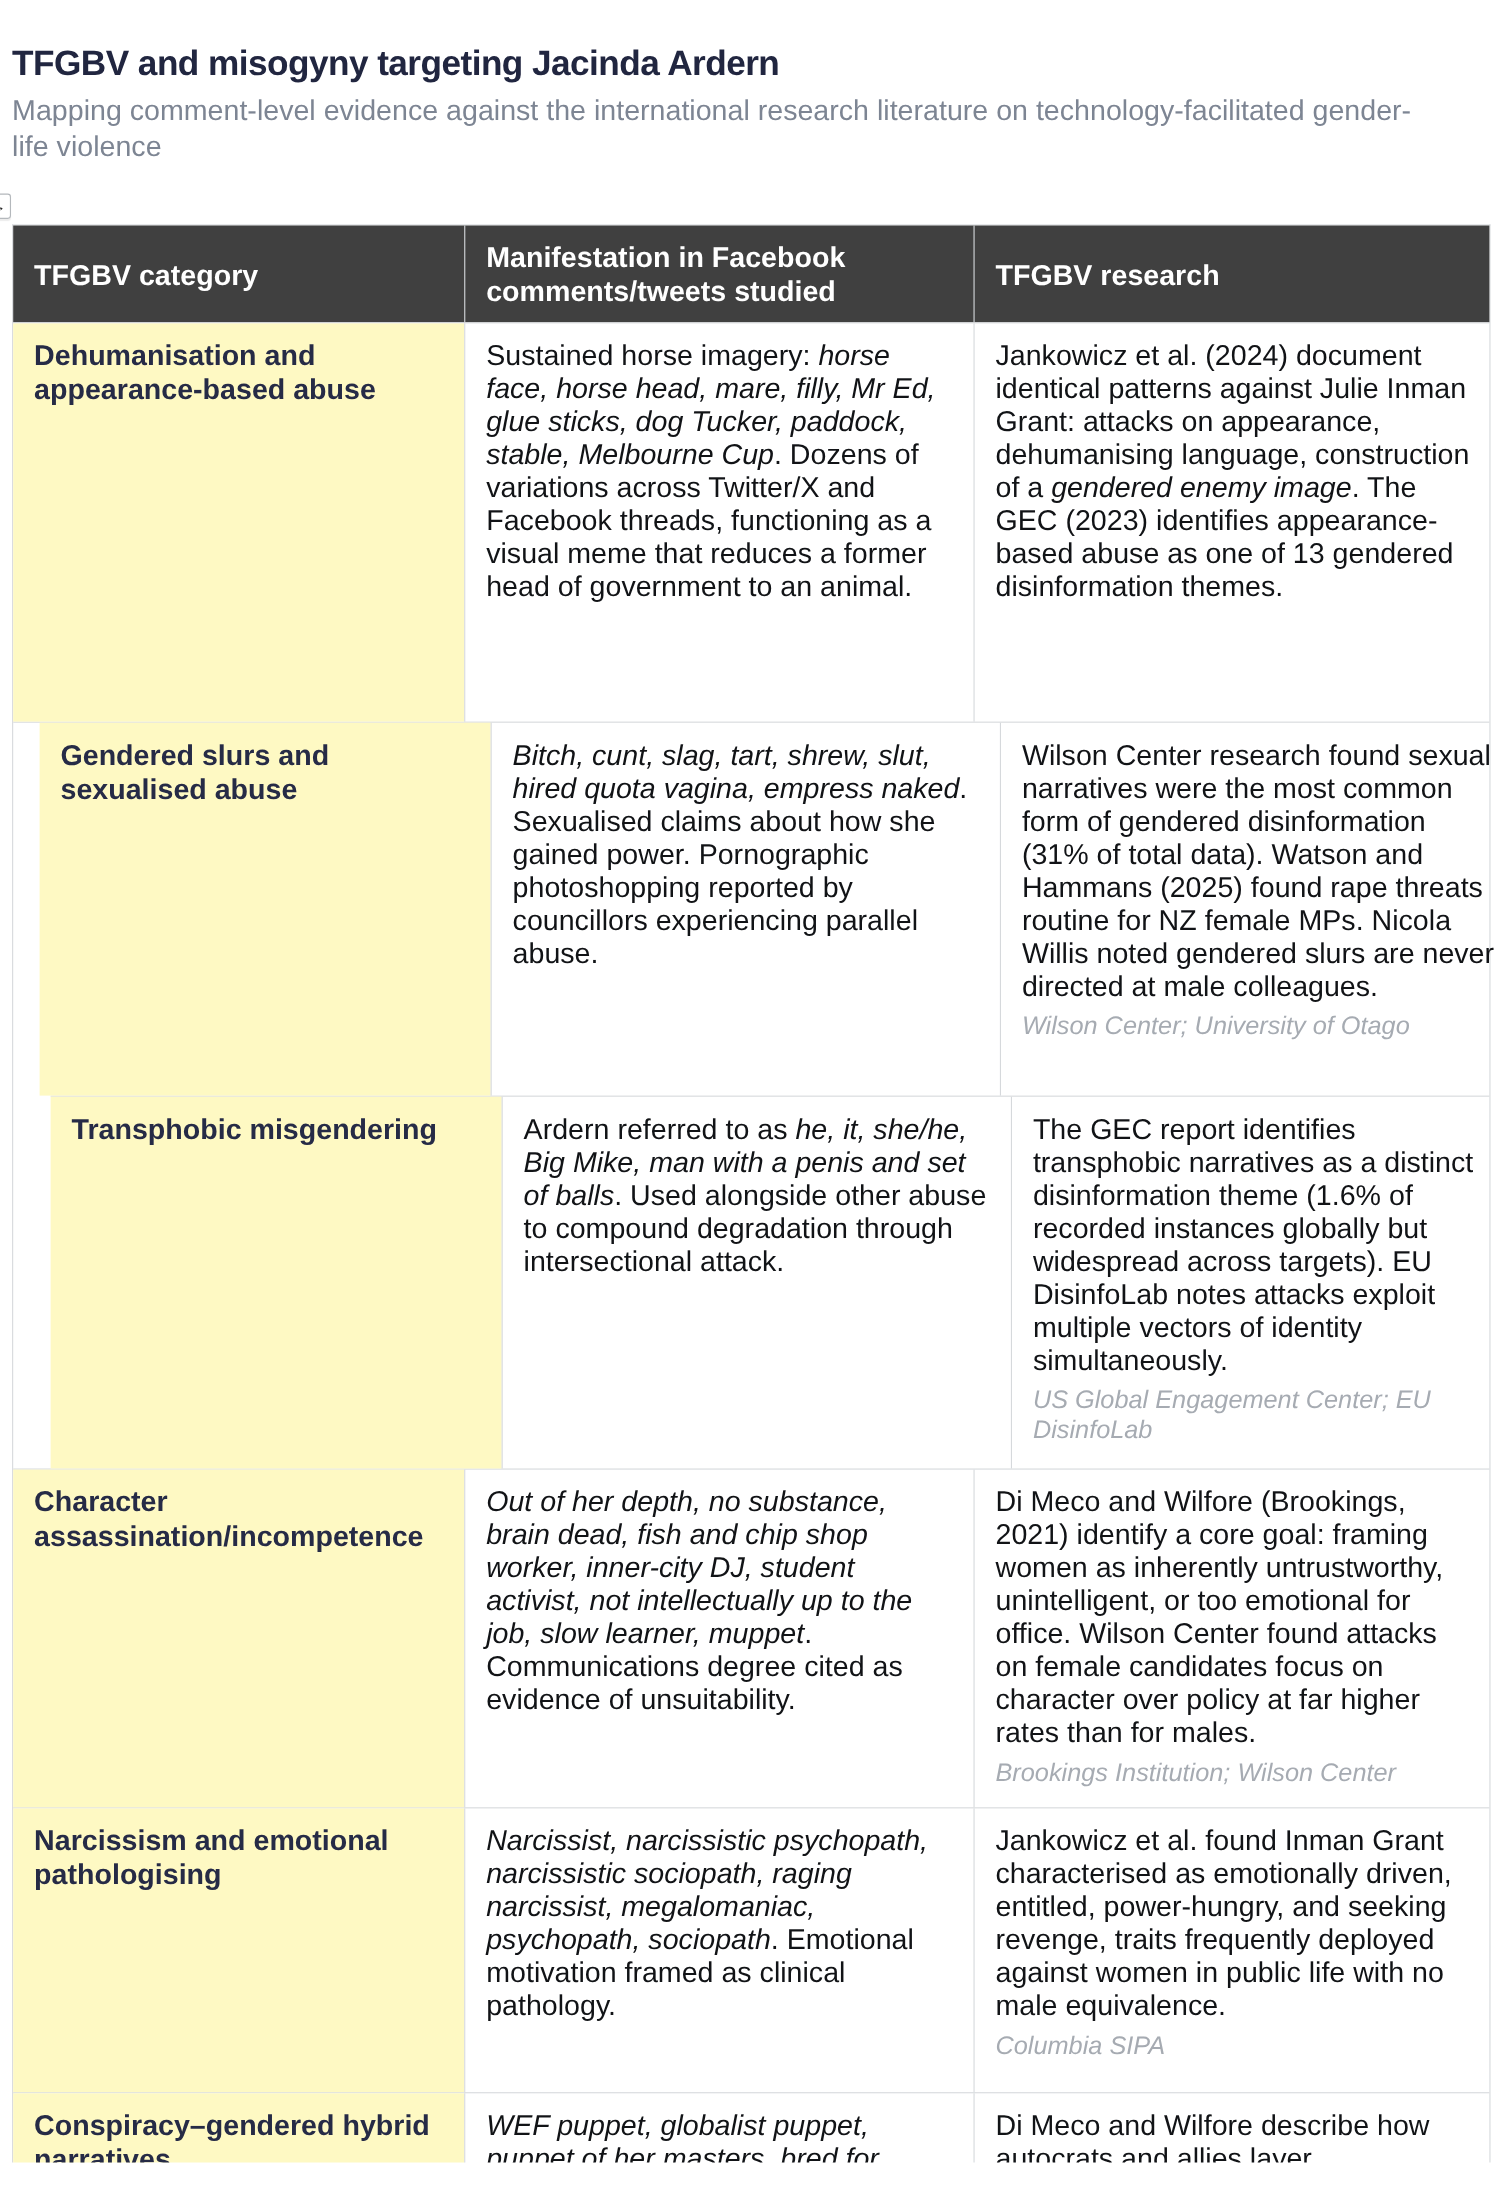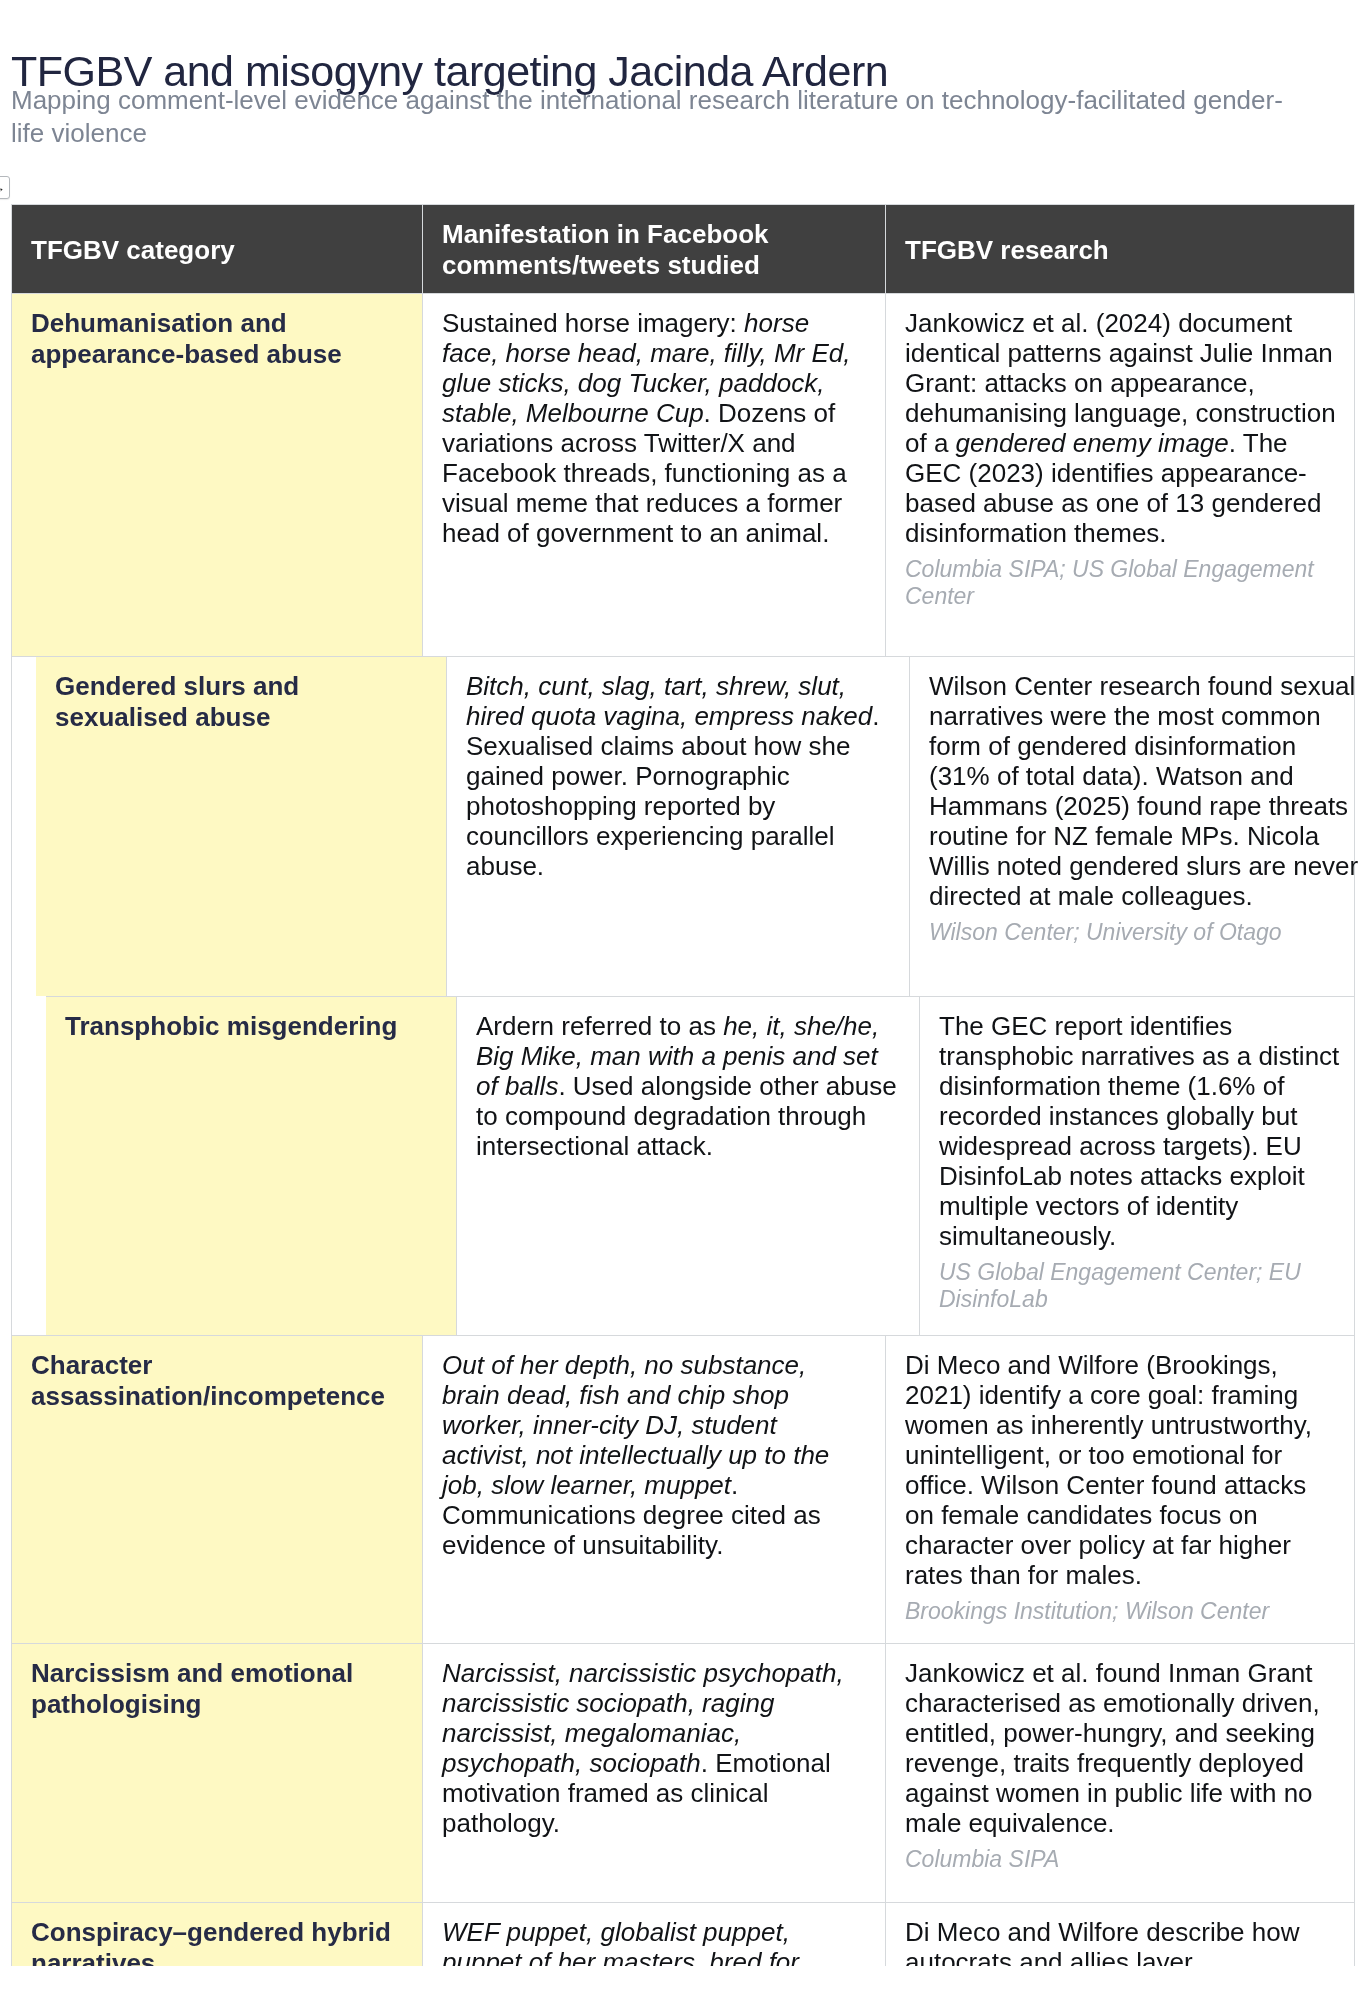--- a/index.html
+++ b/index.html
@@ -11,21 +11,21 @@
     position: relative;
   }
   .clip {
     position: absolute; left: 0; top: 0;
     width: 1370px; height: 1966px;
     overflow: hidden;
     background: #ffffff;
   }
   .page-title {
     position: absolute; left: 11px; top: 18px;
-    font-size: 43px; font-weight: normal;
+    font-size: 32px; font-weight: bold;
     color: #212640; letter-spacing: -0.5px;
     white-space: nowrap;
   }
   .page-subtitle {
     position: absolute; left: 11px; top: 84px;
     font-size: 26px; color: #7d8593; line-height: 33px;
   }
   .page-subtitle .line1 { white-space: nowrap; display: block; }
   .handle-btn {
     position: absolute; left: -13px; top: 176px;
@@ -97,21 +97,20 @@
       </div>
     </div>
     <div class="tbody">
   <div class="tr">
     <div class="td c1">Dehumanisation and appearance-based abuse</div>
     <div class="td c2">
       <p><span>Sustained horse imagery: </span><span class="it">horse face, horse head, mare, filly, Mr Ed, glue sticks, dog Tucker, paddock, stable, Melbourne Cup</span><span>. Dozens of variations across Twitter/X and Facebook threads, functioning as a visual meme that reduces a former head of government to an animal.</span></p>
     </div>
     <div class="td c3">
       <p><span>Jankowicz et al. (2024) document identical patterns against Julie Inman Grant: attacks on appearance, dehumanising language, construction of a </span><span class="it">gendered enemy image</span><span>. The GEC (2023) identifies appearance-based abuse as one of 13 gendered disinformation themes.</span></p>
-      <p class="cite">Columbia SIPA; US Global Engagement Center</p>
     </div>
   </div>
 
   <div class="tr">
     <div class="td c1">Gendered slurs and sexualised abuse</div>
     <div class="td c2">
       <p><span class="it">Bitch, cunt, slag, tart, shrew, slut, hired quota vagina, empress naked</span><span>. Sexualised claims about how she gained power. Pornographic photoshopping reported by councillors experiencing parallel abuse.</span></p>
     </div>
     <div class="td c3">
       <p><span>Wilson Center research found sexual narratives were the most common form of gendered disinformation (31% of total data). Watson and Hammans (2025) found rape threats routine for NZ female MPs. Nicola Willis noted gendered slurs are never directed at male colleagues.</span></p>

